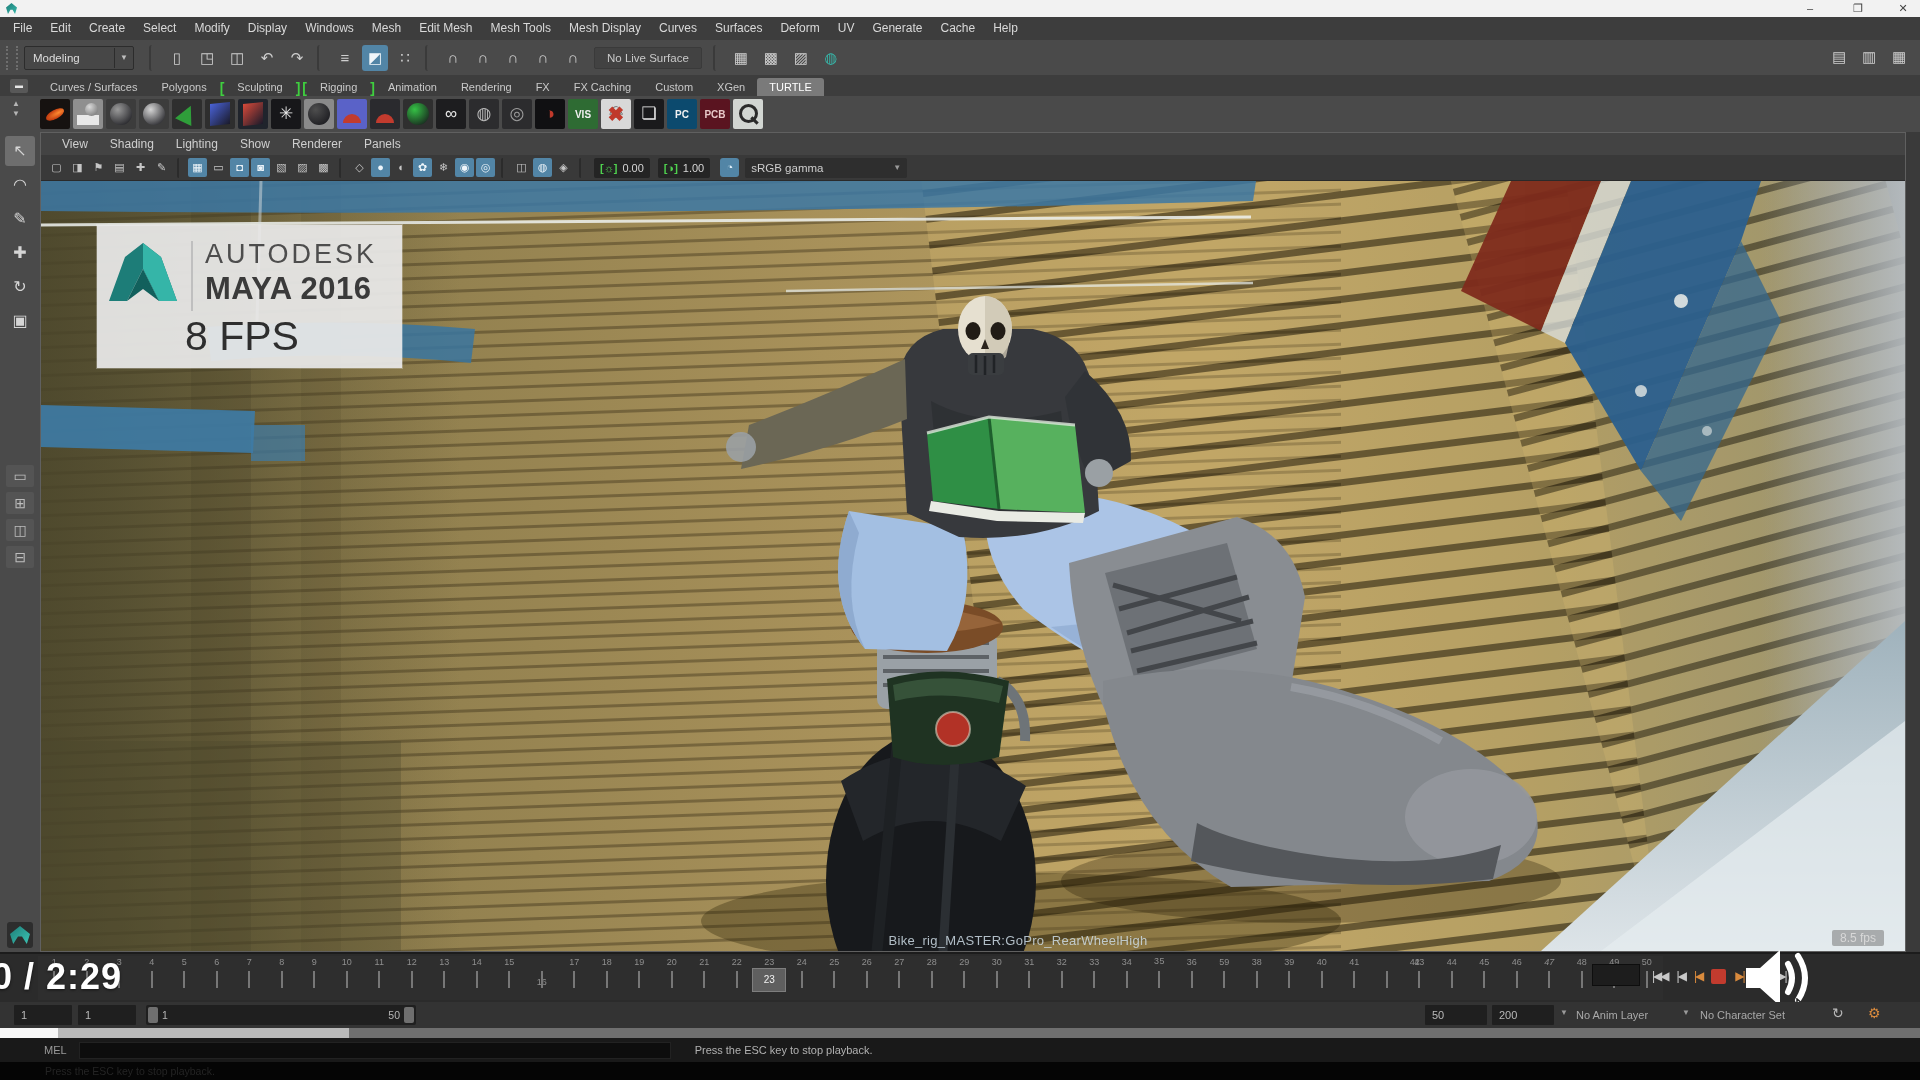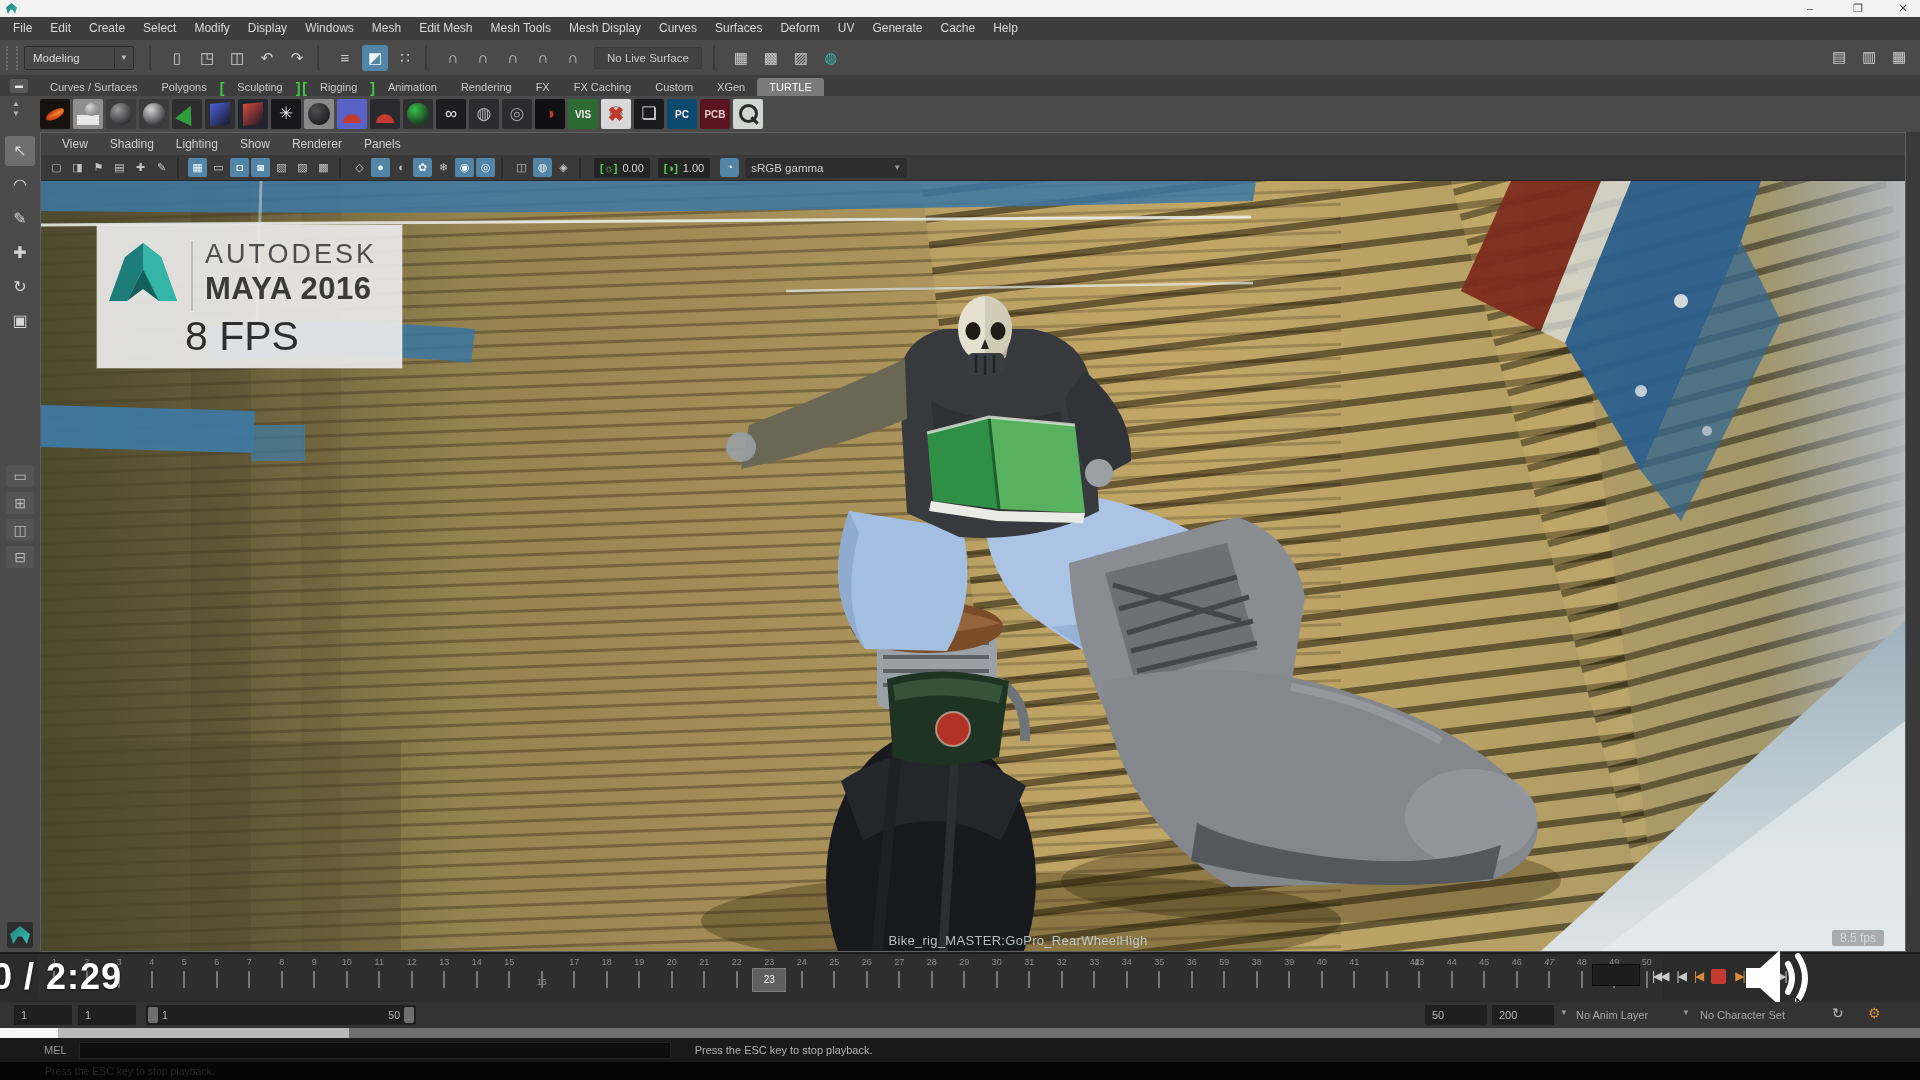--- a/index.html
+++ b/index.html
@@ -575,21 +575,21 @@
         <div class="tick-label" style="left: 59%;">30</div>
         <div class="tick" style="left: 59%;"></div>
         <div class="tick-label" style="left: 61%;">31</div>
         <div class="tick" style="left: 61%;"></div>
         <div class="tick-label" style="left: 63%;">32</div>
         <div class="tick" style="left: 63%;"></div>
         <div class="tick-label" style="left: 65%;">33</div>
         <div class="tick" style="left: 65%;"></div>
         <div class="tick-label" style="left: 67%;">34</div>
         <div class="tick" style="left: 67%;"></div>
-        <div class="tick-label" style="left: 69%;">35</div>
+        <div class="tick-label" style="left: 69%; font-family: Liberation Mono, monospace;">35</div>
         <div class="tick" style="left: 69%;"></div>
         <div class="tick-label" style="left: 71%;">36</div>
         <div class="tick" style="left: 71%;"></div>
         <div class="tick-label" style="left: 73%;">59</div>
         <div class="tick" style="left: 73%;"></div>
         <div class="tick-label" style="left: 75%;">38</div>
         <div class="tick" style="left: 75%;"></div>
         <div class="tick-label" style="left: 77%;">39</div>
         <div class="tick" style="left: 77%;"></div>
         <div class="tick-label" style="left: 79%;">40</div>

